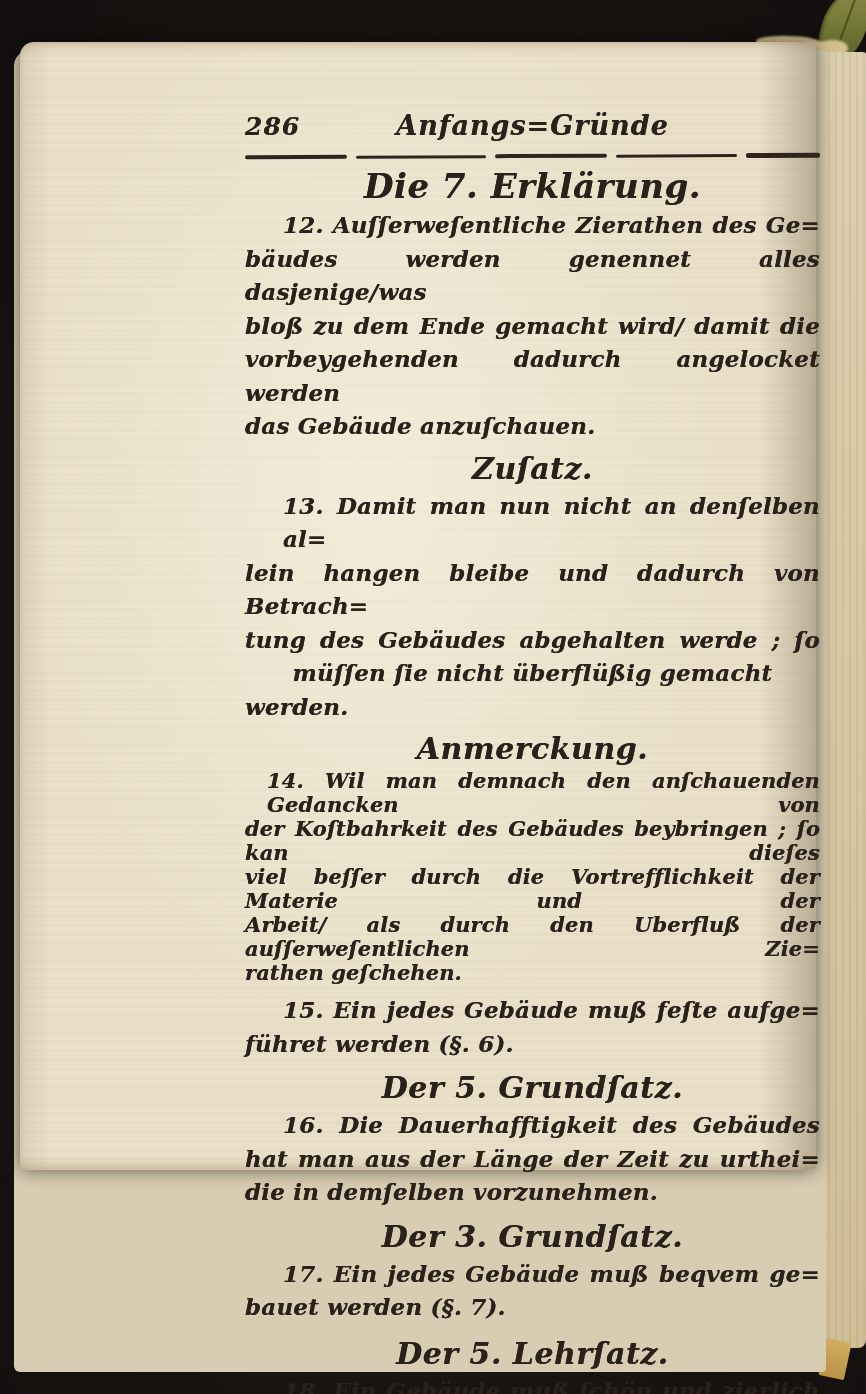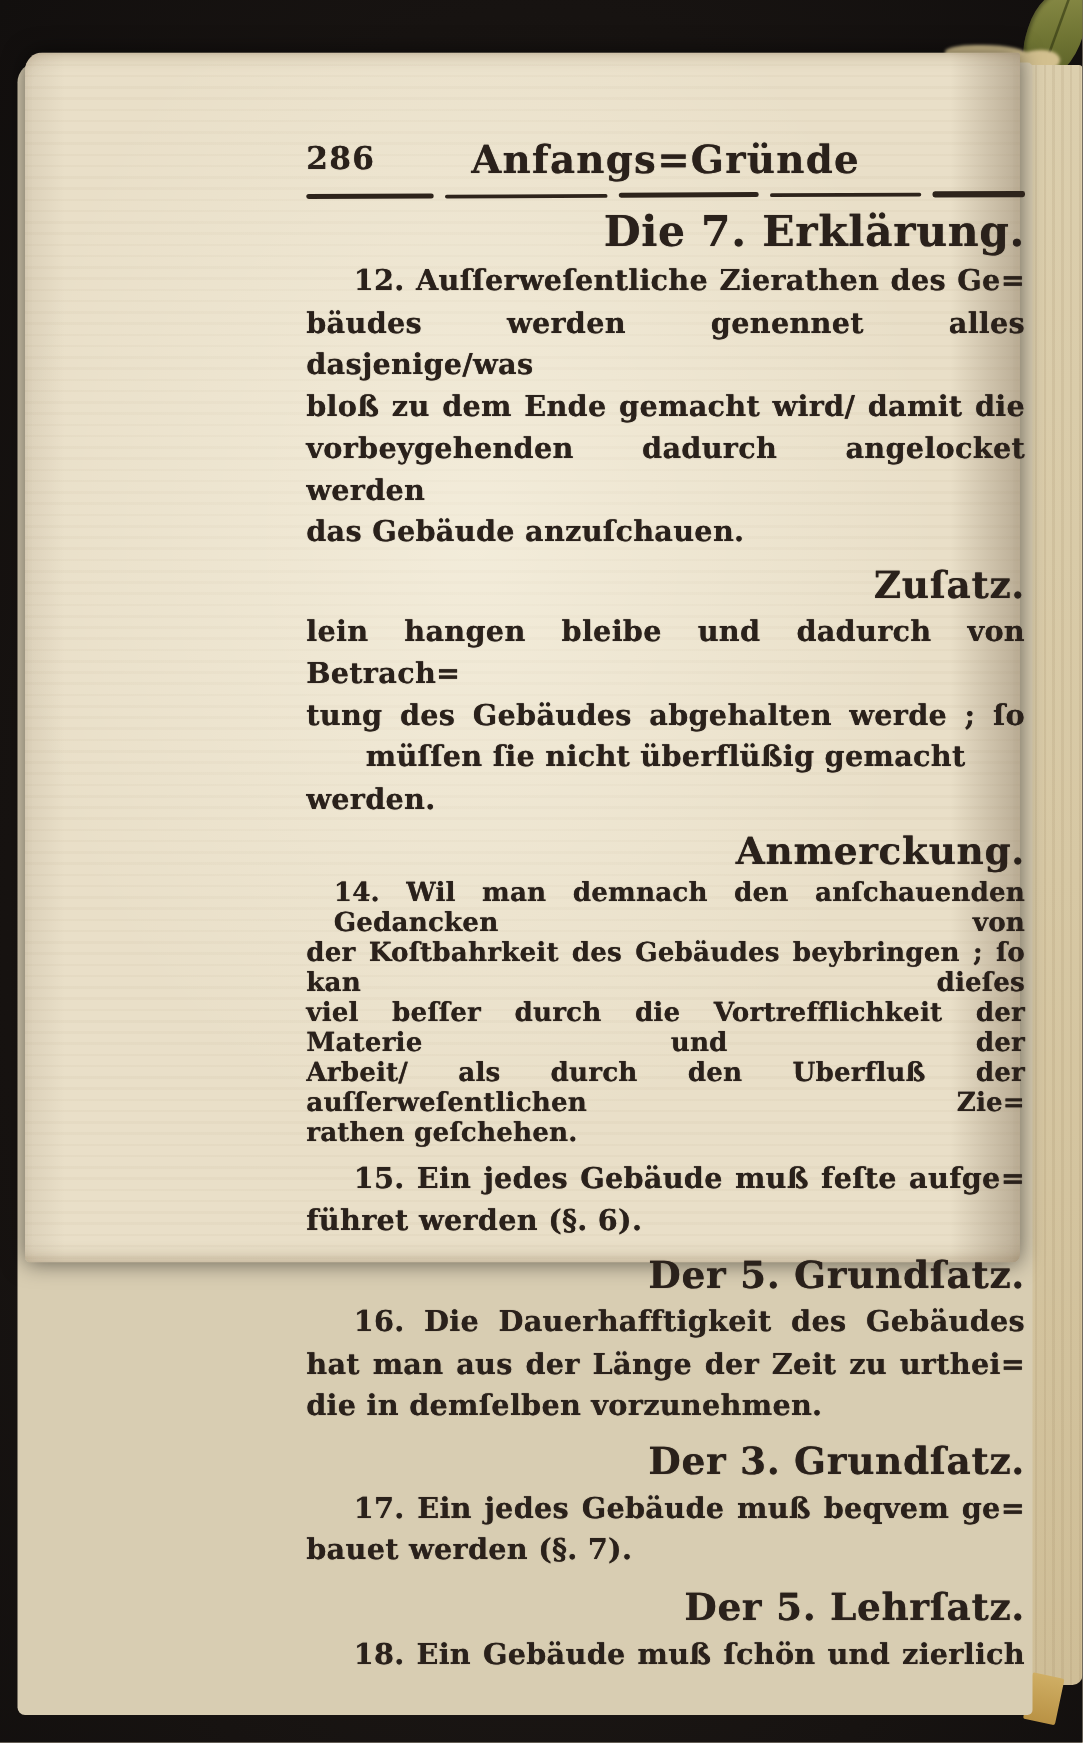--- a/index.html
+++ b/index.html
@@ -23,28 +23,29 @@
   .fore-edge{
     position:absolute;left:800px;top:52px;width:66px;height:1296px;
     background:
       repeating-linear-gradient(90deg, rgba(125,98,62,.10) 0 2px, rgba(0,0,0,0) 2px 7px),
       linear-gradient(90deg, rgba(60,42,20,.28) 0%, rgba(60,42,20,.06) 22%, rgba(0,0,0,0) 40%),
       linear-gradient(180deg,#dccfae 0%,#d7c8a4 50%,#cfbe97 100%);
     border-radius:0 3px 8px 0;
   }
   
   .page{
-    position:absolute;left:20px;top:42px;width:796px;height:968px;
+    position:absolute;left:20px;top:42px;width:796px;height:1128px;
     background:
       radial-gradient(ellipse at 45% 40%, rgba(255,252,240,.45) 0%, rgba(0,0,0,0) 60%),
       repeating-linear-gradient(180deg, rgba(150,130,95,.05) 0 2px, rgba(0,0,0,0) 2px 9px),
       linear-gradient(90deg, rgba(90,70,45,.10) 0%, rgba(0,0,0,0) 4%, rgba(0,0,0,0) 93%, rgba(90,70,45,.30) 99.5%),
       #e9dfc8;
     border-radius:14px 2px 6px 4px;
     box-shadow:0 0 18px rgba(0,0,0,.55), inset 0 10px 14px -10px rgba(120,95,60,.45), inset 0 -12px 14px -10px rgba(120,95,60,.40);
+    font-style:italic;
   }
   
   .leaf{
     position:absolute;left:822px;top:-10px;width:44px;height:74px;
     background:linear-gradient(160deg,#8d8f4a 0%,#6f7433 55%,#565c24 100%);
     border-radius:62% 38% 58% 42% / 55% 45% 60% 40%;
     transform:rotate(16deg);
     box-shadow:inset 2px 0 3px rgba(0,0,0,.35);
   }
   .leaf::after{content:"";position:absolute;left:50%;top:6%;width:2px;height:86%;
@@ -58,30 +59,30 @@
     transform:rotate(12deg);border-radius:2px;
   }
   
   .textblock{
     position:absolute;left:225px;top:66px;width:575px;
     color:#2a211b;
     text-shadow:0 0 .6px rgba(42,33,27,.85);
   }
   .header-row{position:relative;height:36px;font-weight:bold;}
   .page-num{position:absolute;left:0;top:4px;font-size:25px;letter-spacing:1px;}
-  .running-title{text-align:center;font-size:31px;letter-spacing:1px;padding-top:2px;}
+  .running-title{text-align:center;font-size:27px;letter-spacing:1px;padding-top:2px;}
   .rule{margin-top:10px;height:5px;display:flex;gap:9px;transform:rotate(-.25deg);}
   .rule span{background:#2e241c;height:4px;border-radius:2px;flex-grow:1;}
   .rule span:nth-child(1){flex-grow:1.1;}
   .rule span:nth-child(2){flex-grow:1.4;height:3px;margin-top:1px;}
   .rule span:nth-child(3){flex-grow:1.2;}
   .rule span:nth-child(4){flex-grow:1.3;height:3px;margin-top:1px;}
   .rule span:nth-child(5){flex-grow:.8;height:5px;}
   .shead{
-    text-align:right;font-weight:bold;font-size:30px;line-height:40px;margin-top:6px;
+    text-align:center;font-weight:bold;font-size:30px;line-height:40px;margin-top:6px;
     letter-spacing:.5px;
   }
   .shead.big{font-size:34px;line-height:44px;margin-top:5px;}
   .line{
     font-weight:bold;font-size:23px;line-height:33.5px;
     text-align:justify;text-align-last:justify;
     letter-spacing:.2px;white-space:normal;
   }
   .line.first{padding-left:38px;}
   .line.noj{text-align:center;text-align-last:left;}
@@ -124,20 +125,21 @@
       <div class="shead big">Die 7. Erklärung.</div>
       <div class="line first">12. Auſſerweſentliche Zierathen des Ge=</div>
       <div class="line">bäudes werden genennet alles dasjenige/was</div>
       <div class="line">bloß zu dem Ende gemacht wird/ damit die</div>
       <div class="line">vorbeygehenden dadurch angelocket werden</div>
       <div class="line noj">das Gebäude anzuſchauen.</div>
     </div>
 
     <div class="s-zusatz">
       <div class="shead">Zuſatz.</div>
+      <div class="line first">13. Damit man nun nicht an denſelben al=</div>
       <div class="line">lein hangen bleibe und dadurch von Betrach=</div>
       <div class="line">tung des Gebäudes abgehalten werde ; ſo</div>
       <div class="line noj">müſſen ſie nicht überflüßig gemacht werden.</div>
     </div>
 
     <div class="s-anm sec-anm">
       <div class="shead">Anmerckung.</div>
       <div class="line first">14. Wil man demnach den anſchauenden Gedancken von</div>
       <div class="line">der Koſtbahrkeit des Gebäudes beybringen ; ſo kan dieſes</div>
       <div class="line">viel beſſer durch die Vortrefflichkeit der Materie und der</div>

